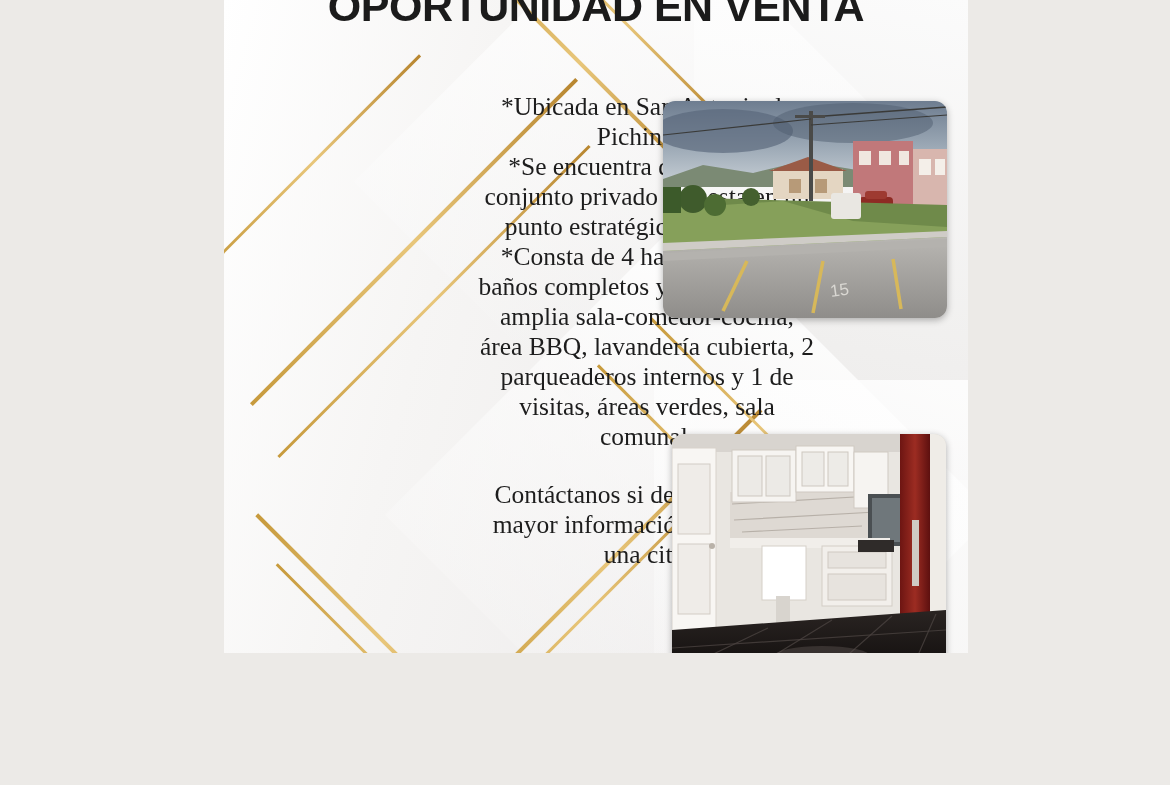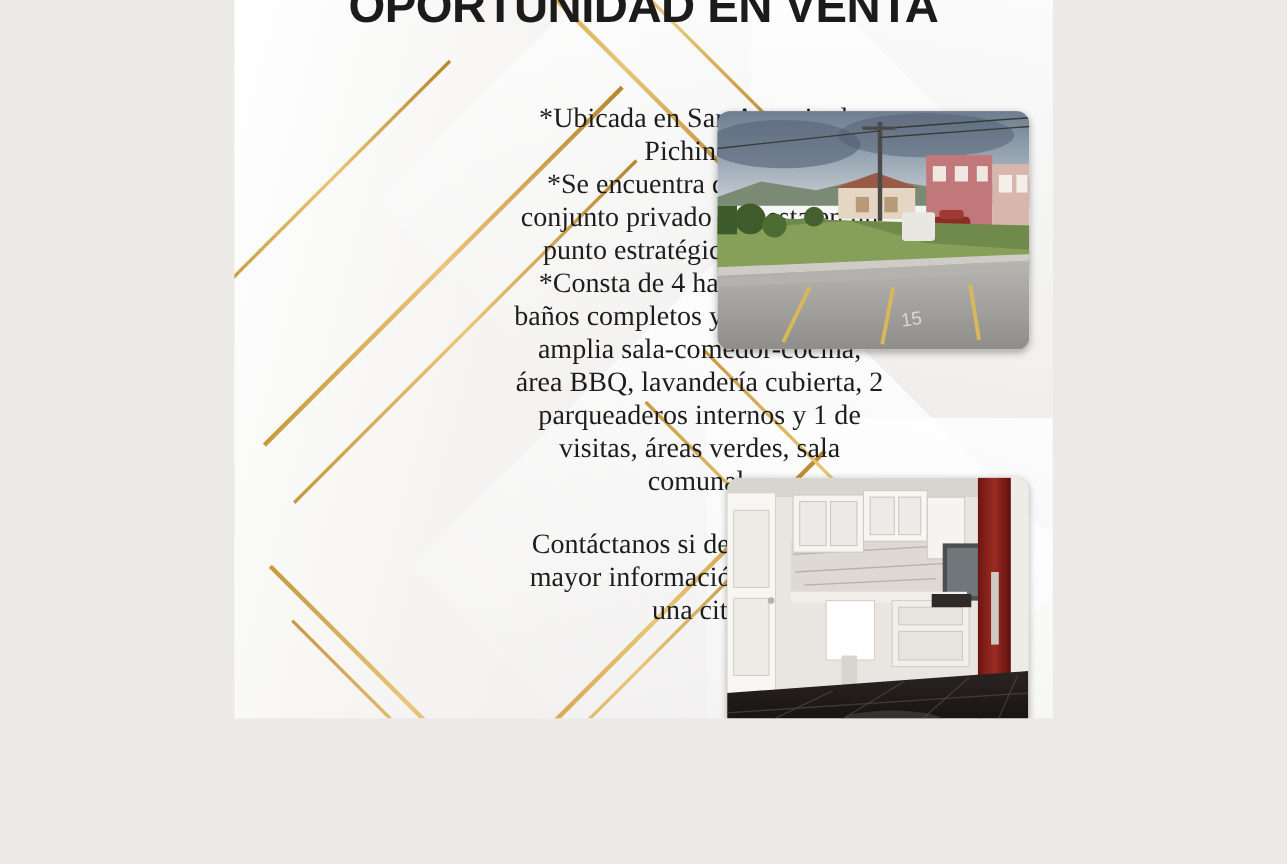--- a/index.html
+++ b/index.html
@@ -18,21 +18,21 @@
   
   #page {
     position: absolute;
     inset: 0;
     background: #eceae7;
   }
 
   
   #flyer {
     position: absolute;
-    left: 213px;
+    left: 224px;
     top: 0;
     width: 744px;
     height: 653px;
     background: #f3f2f1;
     overflow: hidden;
   }
 
   
   .fold {
     position: absolute;

